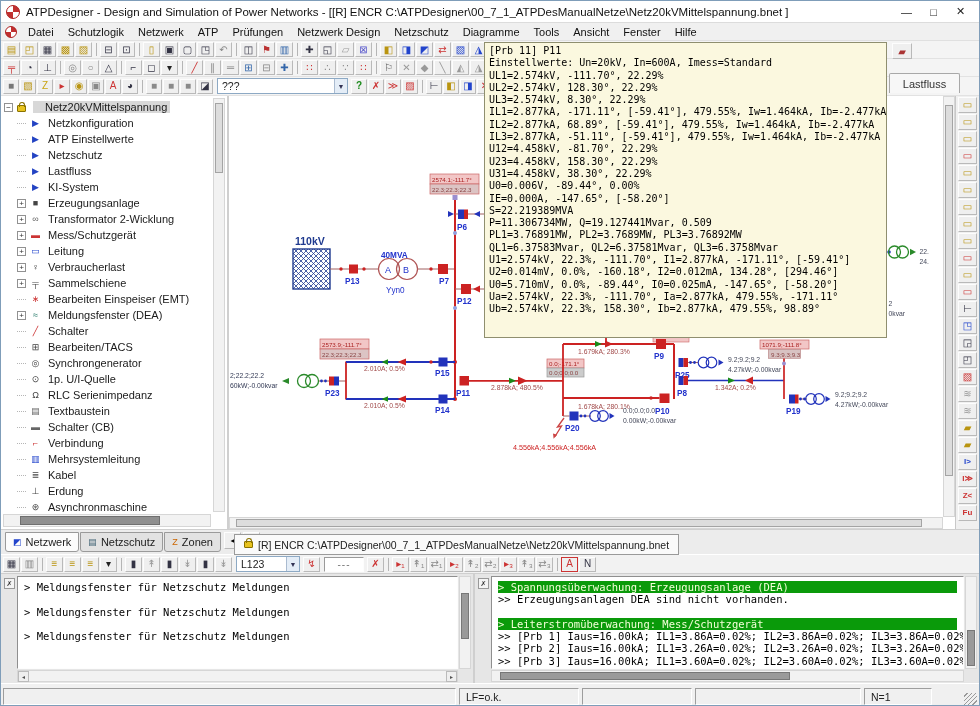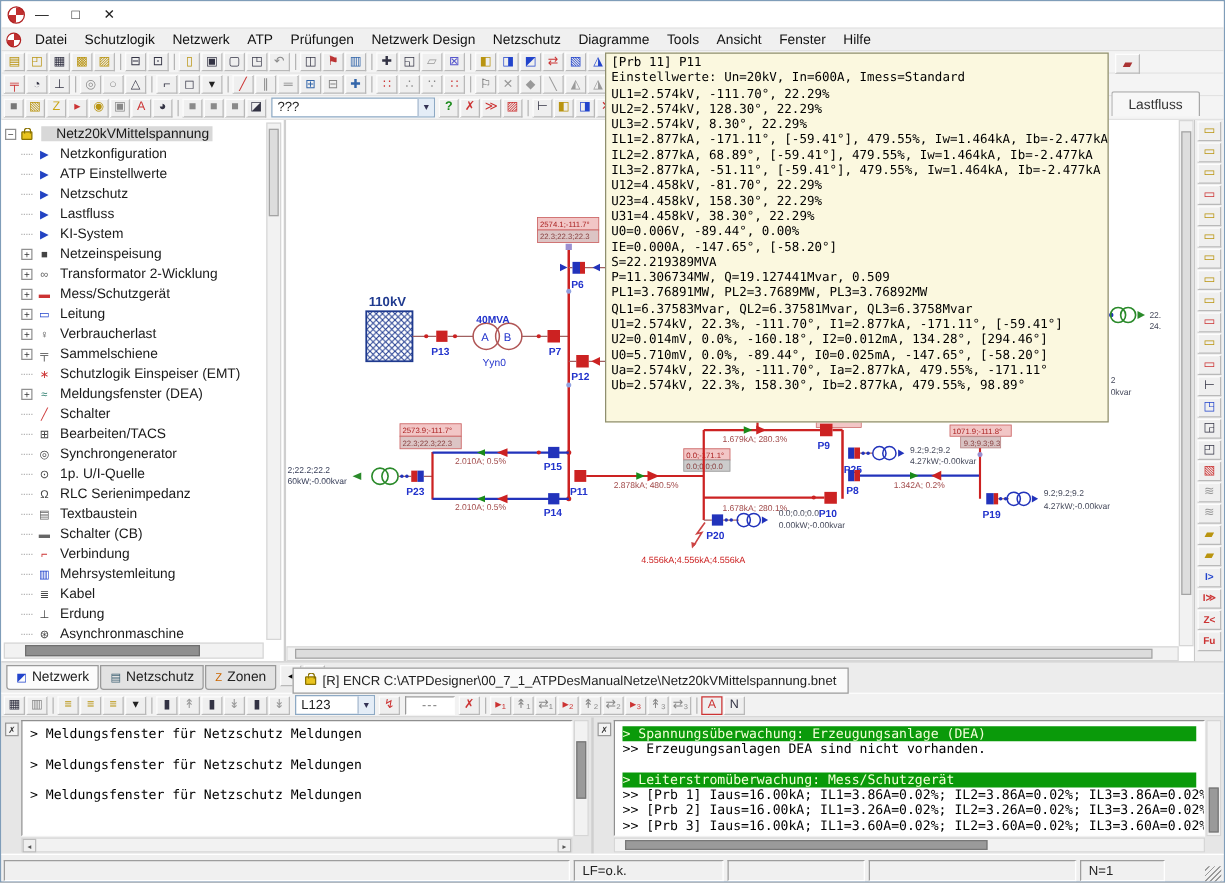--- a/index.html
+++ b/index.html
@@ -116,20 +116,21 @@
   .grip{position:absolute;right:2px;bottom:2px;width:13px;height:13px;
         background:repeating-linear-gradient(135deg,#f0f0f0 0 2px,#9a9a9a 2px 3px);}
 </style>
 </head>
 <body>
 
 <div id="app">
 
   <div id="titlebar">
     <span class="applogo"></span>
+    <span class="title">ATPDesigner - Design and Simulation of Power Networks - [[R] ENCR C:\ATPDesigner\00_7_1_ATPDesManualNetze\Netz20kVMittelspannung.bnet ]</span>
     <span class="win-controls">
       <span>—</span>
       <span>□</span>
       <span>✕</span>
     </span>
   </div>
 
   <div id="menubar">
     <span class="applogo"></span>
     <span class="menu-item">Datei</span>
@@ -294,21 +295,21 @@
           <div class="trow">
             <span class="tindent"></span>
             <span class="tdash"></span>
             <span class="ticon" style="color: rgb(35, 67, 195);">▶</span>
             <span class="tlabel">KI-System</span>
           </div>
           <div class="trow">
             <span class="tindent"></span>
             <span class="texp">+</span>
             <span class="ticon" style="color: rgb(68, 68, 68);">■</span>
-            <span class="tlabel">Netzeinspeisung</span>
+            <span class="tlabel">Erzeugungsanlage</span>
           </div>
           <div class="trow">
             <span class="tindent"></span>
             <span class="texp">+</span>
             <span class="ticon" style="color: rgb(102, 102, 102);">∞</span>
             <span class="tlabel">Transformator 2-Wicklung</span>
           </div>
           <div class="trow">
             <span class="tindent"></span>
             <span class="texp">+</span>
@@ -330,21 +331,21 @@
           <div class="trow">
             <span class="tindent"></span>
             <span class="texp">+</span>
             <span class="ticon" style="color: rgb(68, 68, 68);">╤</span>
             <span class="tlabel">Sammelschiene</span>
           </div>
           <div class="trow">
             <span class="tindent"></span>
             <span class="tdash"></span>
             <span class="ticon" style="color: rgb(204, 51, 51);">∗</span>
-            <span class="tlabel">Schutzlogik Einspeiser (EMT)</span>
+            <span class="tlabel">Bearbeiten Einspeiser (EMT)</span>
           </div>
           <div class="trow">
             <span class="tindent"></span>
             <span class="texp">+</span>
             <span class="ticon" style="color: rgb(34, 119, 102);">≈</span>
             <span class="tlabel">Meldungsfenster (DEA)</span>
           </div>
           <div class="trow">
             <span class="tindent"></span>
             <span class="tdash"></span>

